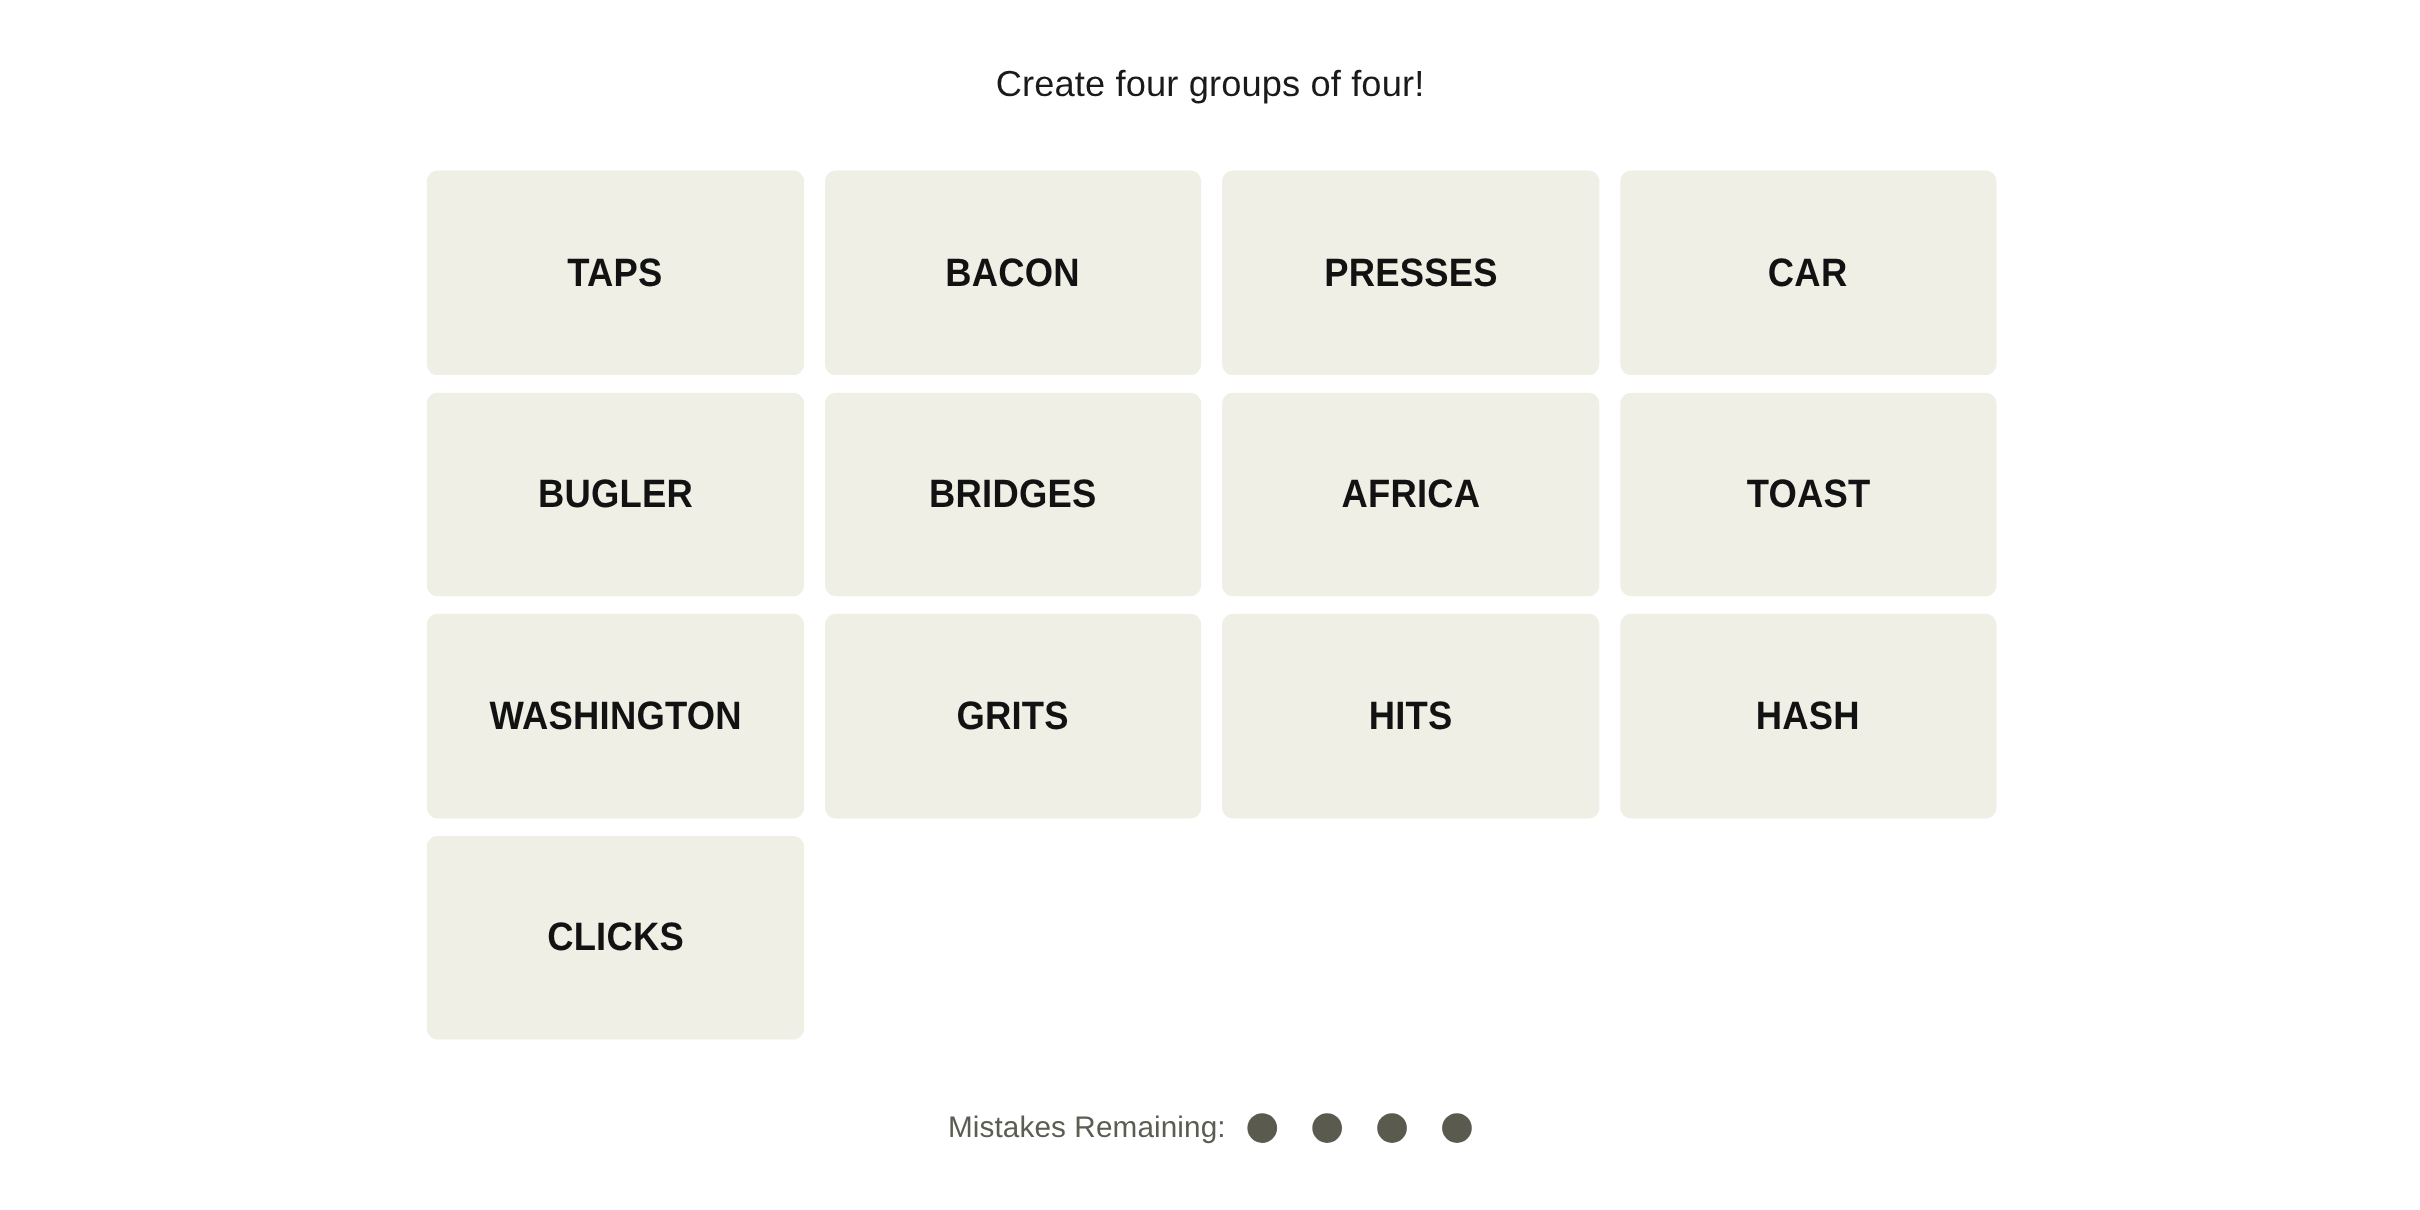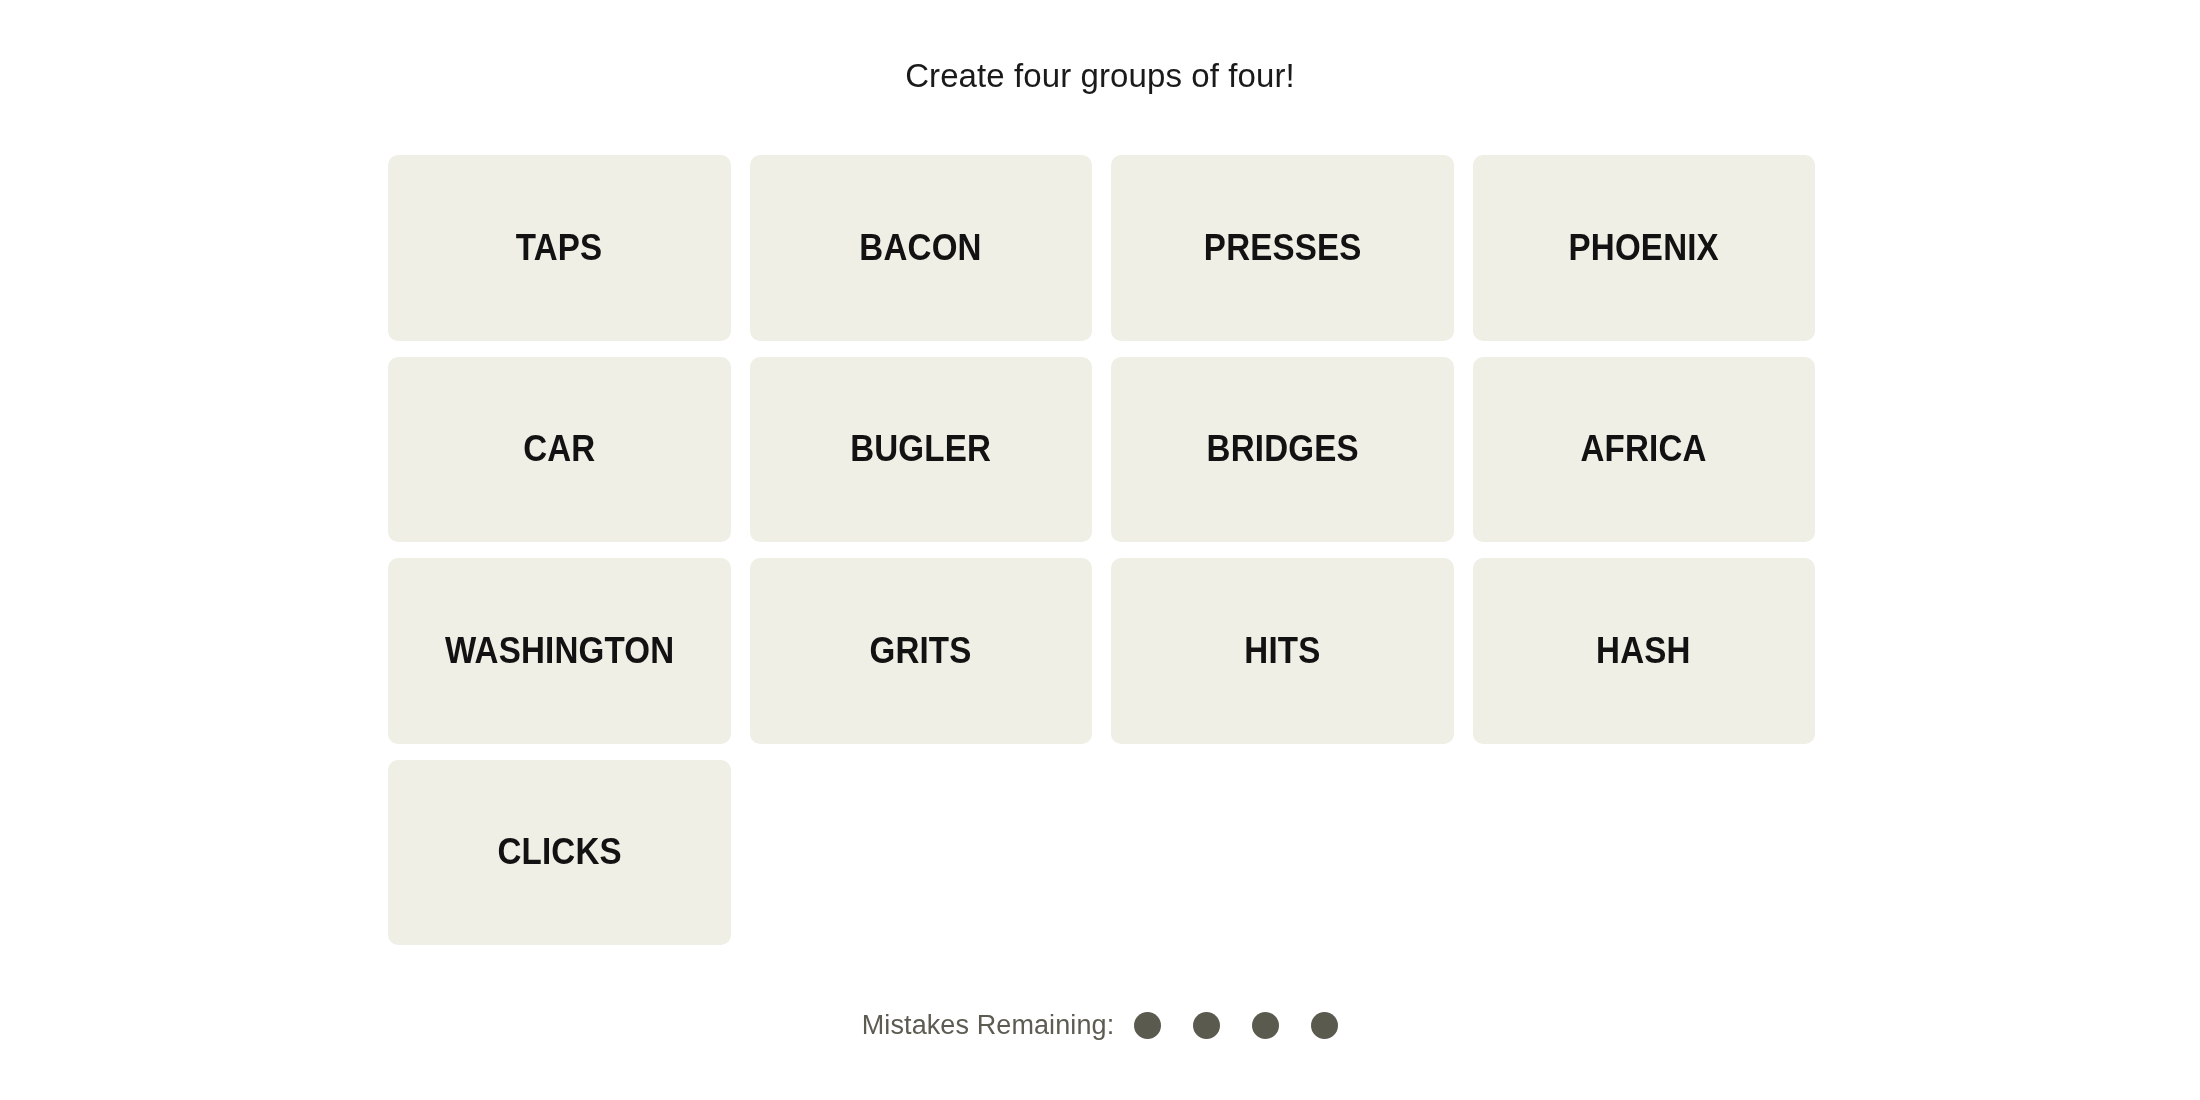--- a/index.html
+++ b/index.html
@@ -130,34 +130,34 @@
       <span class="tile-label">TAPS</span>
     </button>
     <button class="tile">
       <span class="tile-label">BACON</span>
     </button>
 
     <button class="tile">
       <span class="tile-label">PRESSES</span>
     </button>
     <button class="tile">
-      <span class="tile-label">PHOENIX</span>
-    </button>
-    <button class="tile">
       <span class="tile-label">CAR</span>
     </button>
     <button class="tile">
       <span class="tile-label">BUGLER</span>
     </button>
 
     <button class="tile">
       <span class="tile-label">BRIDGES</span>
     </button>
     <button class="tile">
       <span class="tile-label">AFRICA</span>
+    </button>
+    <button class="tile">
+      <span class="tile-label">TOAST</span>
     </button>
     <button class="tile">
       <span class="tile-label">WASHINGTON</span>
     </button>
 
     <button class="tile">
       <span class="tile-label">GRITS</span>
     </button>
     <button class="tile">
       <span class="tile-label">HITS</span>

